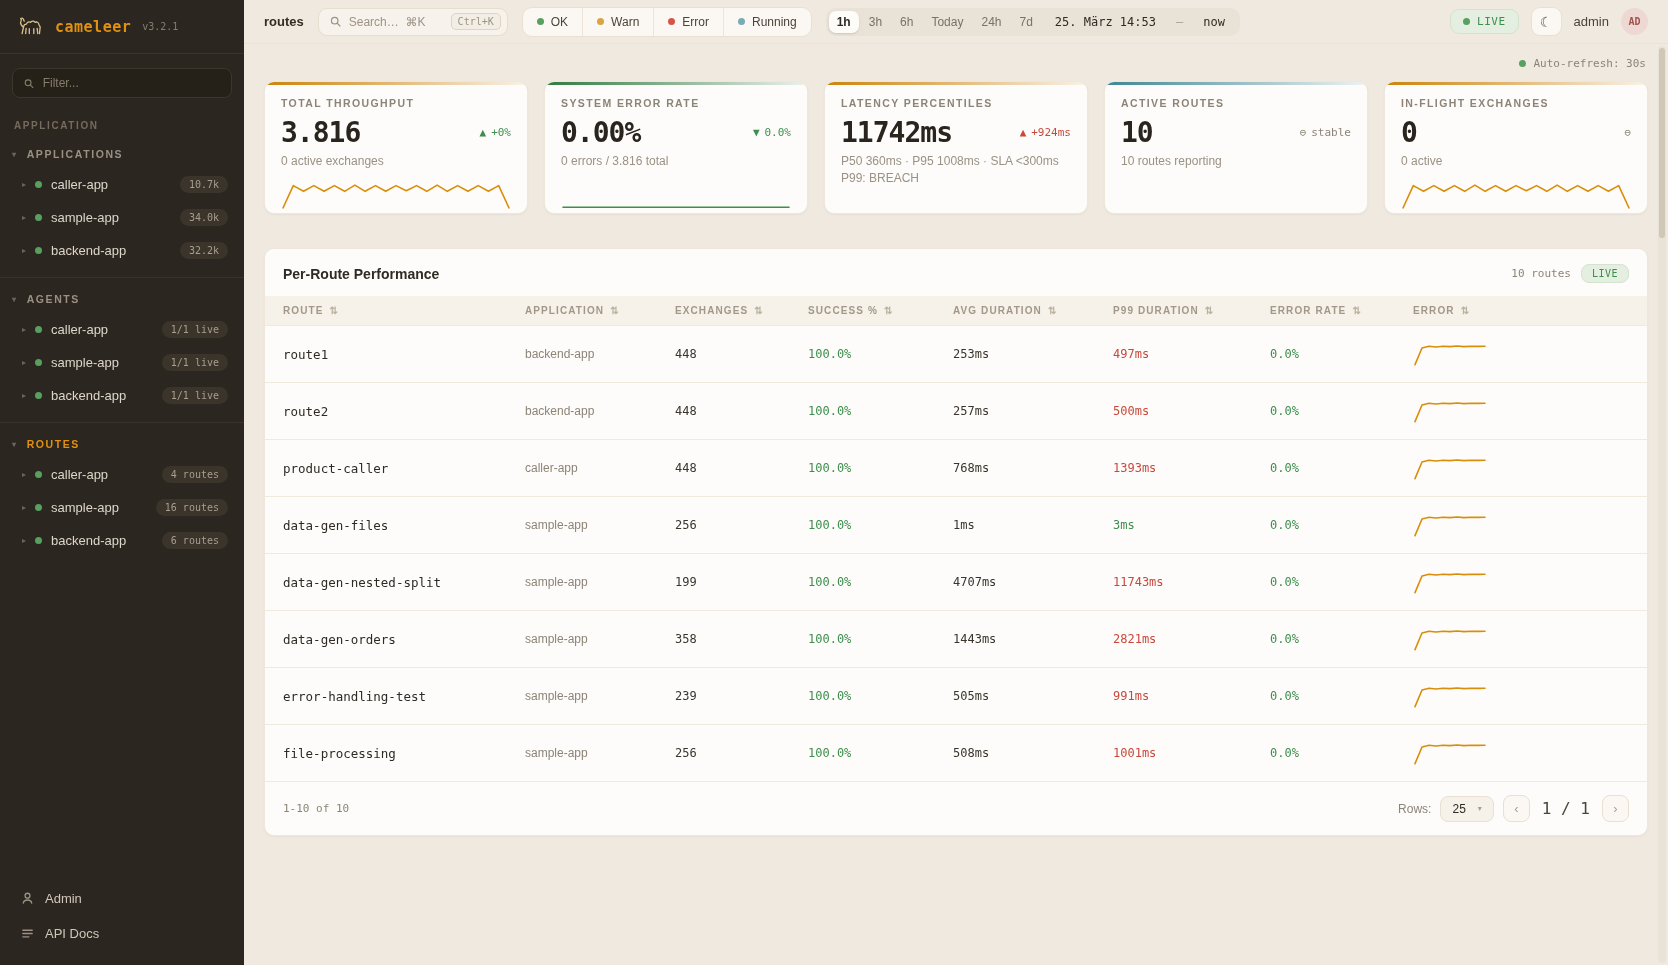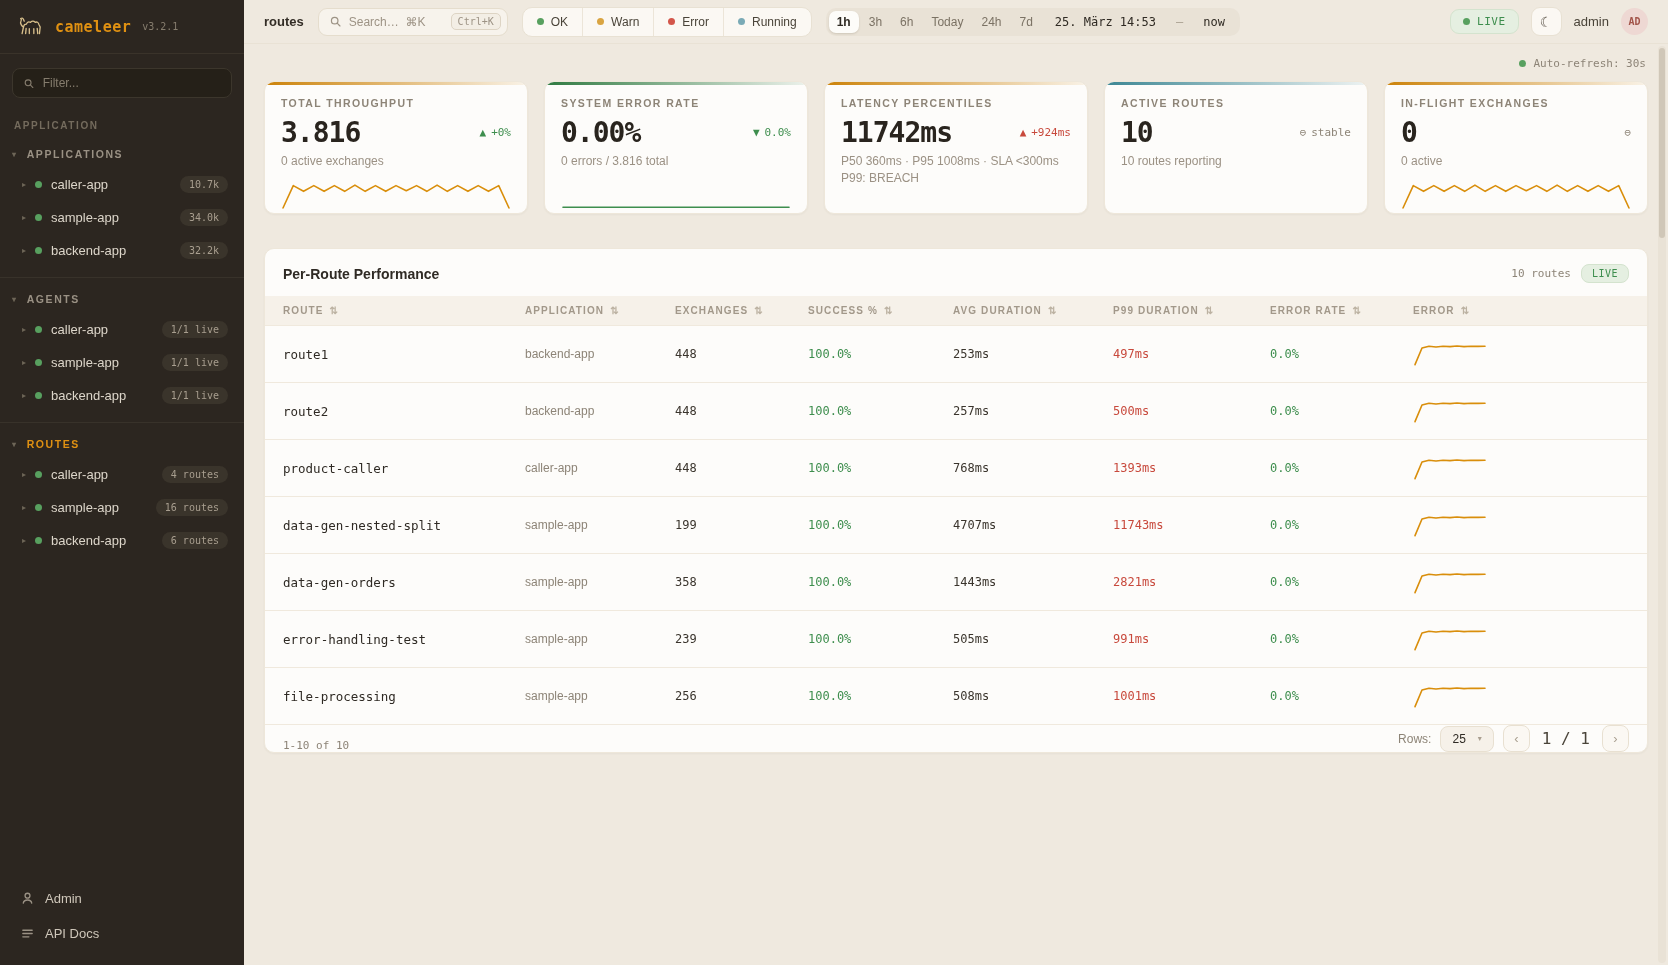--- a/index.html
+++ b/index.html
@@ -84,21 +84,21 @@
   thead th { background:#f6f1e9; text-align:left; font-size:10px; letter-spacing:1.1px; color:#a2988a; font-weight:bold; padding:9px 0; cursor:pointer; }
   thead th:first-child { padding-left:18px; }
   thead .sort { margin-left:6px; color:#bcb2a2; font-size:10px; }
   tbody td { padding:14px 0; border-top:1px solid #f0e9dd; font-size:12px; vertical-align:middle; }
   td.route { font-family:"DejaVu Sans Mono",monospace; font-size:12.5px; color:#2f2a24; padding-left:18px; }
   td.app { color:#8d8477; }
   td.num { font-family:"DejaVu Sans Mono",monospace; color:#3a342c; }
   td.good { font-family:"DejaVu Sans Mono",monospace; color:#3e8e4e; }
   td.bad { font-family:"DejaVu Sans Mono",monospace; color:#c8493c; }
   .trend-spark { width:74px; height:28px; display:block; }
-  .table-foot { display:flex; align-items:flex-end; padding:0 18px; border-top:1px solid #f0e9dd;gap:19px; }
+  .table-foot { display:flex; align-items:center; padding:13px 18px; border-top:1px solid #f0e9dd;gap:19px; }
   .range-label { font-family:"DejaVu Sans Mono",monospace; font-size:11px; color:#8d8477; }
   .foot-right { margin-left:auto; display:flex; align-items:center; gap:9px; }
   .rows-label { font-size:12px; color:#8d8477; }
   .rows-select { display:flex; align-items:center; gap:12px; background:#f6f1e9; border:1px solid #e8e0d1; border-radius:8px; padding:5px 11px; font-size:12px; color:#2f2a24; cursor:pointer; }
   .rows-select .caret { font-size:8px; color:#a99f90; }
   .pg-btn { width:27px; height:27px; border:1px solid #e8e0d1; border-radius:8px; background:#fbf8f3; color:#a99f90; display:flex; align-items:center; justify-content:center; font-size:13px; cursor:pointer; }
   .page-label { font-family:"DejaVu Sans Mono",monospace; font-size:16px; color:#4a4439; padding:0 3px; }
 
   
   .scrollbar { position:absolute; top:46px; bottom:2px; right:2px; width:8px; border-radius:4px; background:#e9e2d6; }
@@ -426,20 +426,34 @@
                   </svg></span>
               </td>
           </tr>
           <tr>
             <td class="route">product-caller</td>
             <td class="app">caller-app</td>
             <td class="num">448</td>
             <td class="good">100.0%</td>
             <td class="num">768ms</td>
             <td class="bad">1393ms</td>
+            <td class="good">0.0%</td>
+            <td>
+                <span class="trend-spark"><svg width="74" height="28" viewBox="0 0 74 28" preserveAspectRatio="none">
+                    <polyline points="2,24.68 9,7.960000000000001 16,6.199999999999999 23,7.080000000000002 30,6.199999999999999 37,6.640000000000001 44,5.98 51,6.640000000000001 58,6.199999999999999 65,6.419999999999998 72,6.199999999999999" fill="none" stroke="#d98e0b" stroke-width="1.6" stroke-linejoin="round" stroke-linecap="round"></polyline>
+                  </svg></span>
+              </td>
+          </tr>
+          <tr>
+            <td class="route">data-gen-files</td>
+            <td class="app">sample-app</td>
+            <td class="num">256</td>
+            <td class="good">100.0%</td>
+            <td class="num">1ms</td>
+            <td class="good">3ms</td>
             <td class="good">0.0%</td>
             <td>
                 <span class="trend-spark"><svg width="74" height="28" viewBox="0 0 74 28" preserveAspectRatio="none">
                     <polyline points="2,24.68 9,7.960000000000001 16,6.199999999999999 23,7.080000000000002 30,6.199999999999999 37,6.640000000000001 44,5.98 51,6.640000000000001 58,6.199999999999999 65,6.419999999999998 72,6.199999999999999" fill="none" stroke="#d98e0b" stroke-width="1.6" stroke-linejoin="round" stroke-linecap="round"></polyline>
                   </svg></span>
               </td>
           </tr>
           <tr>
             <td class="route">data-gen-nested-split</td>
             <td class="app">sample-app</td>

